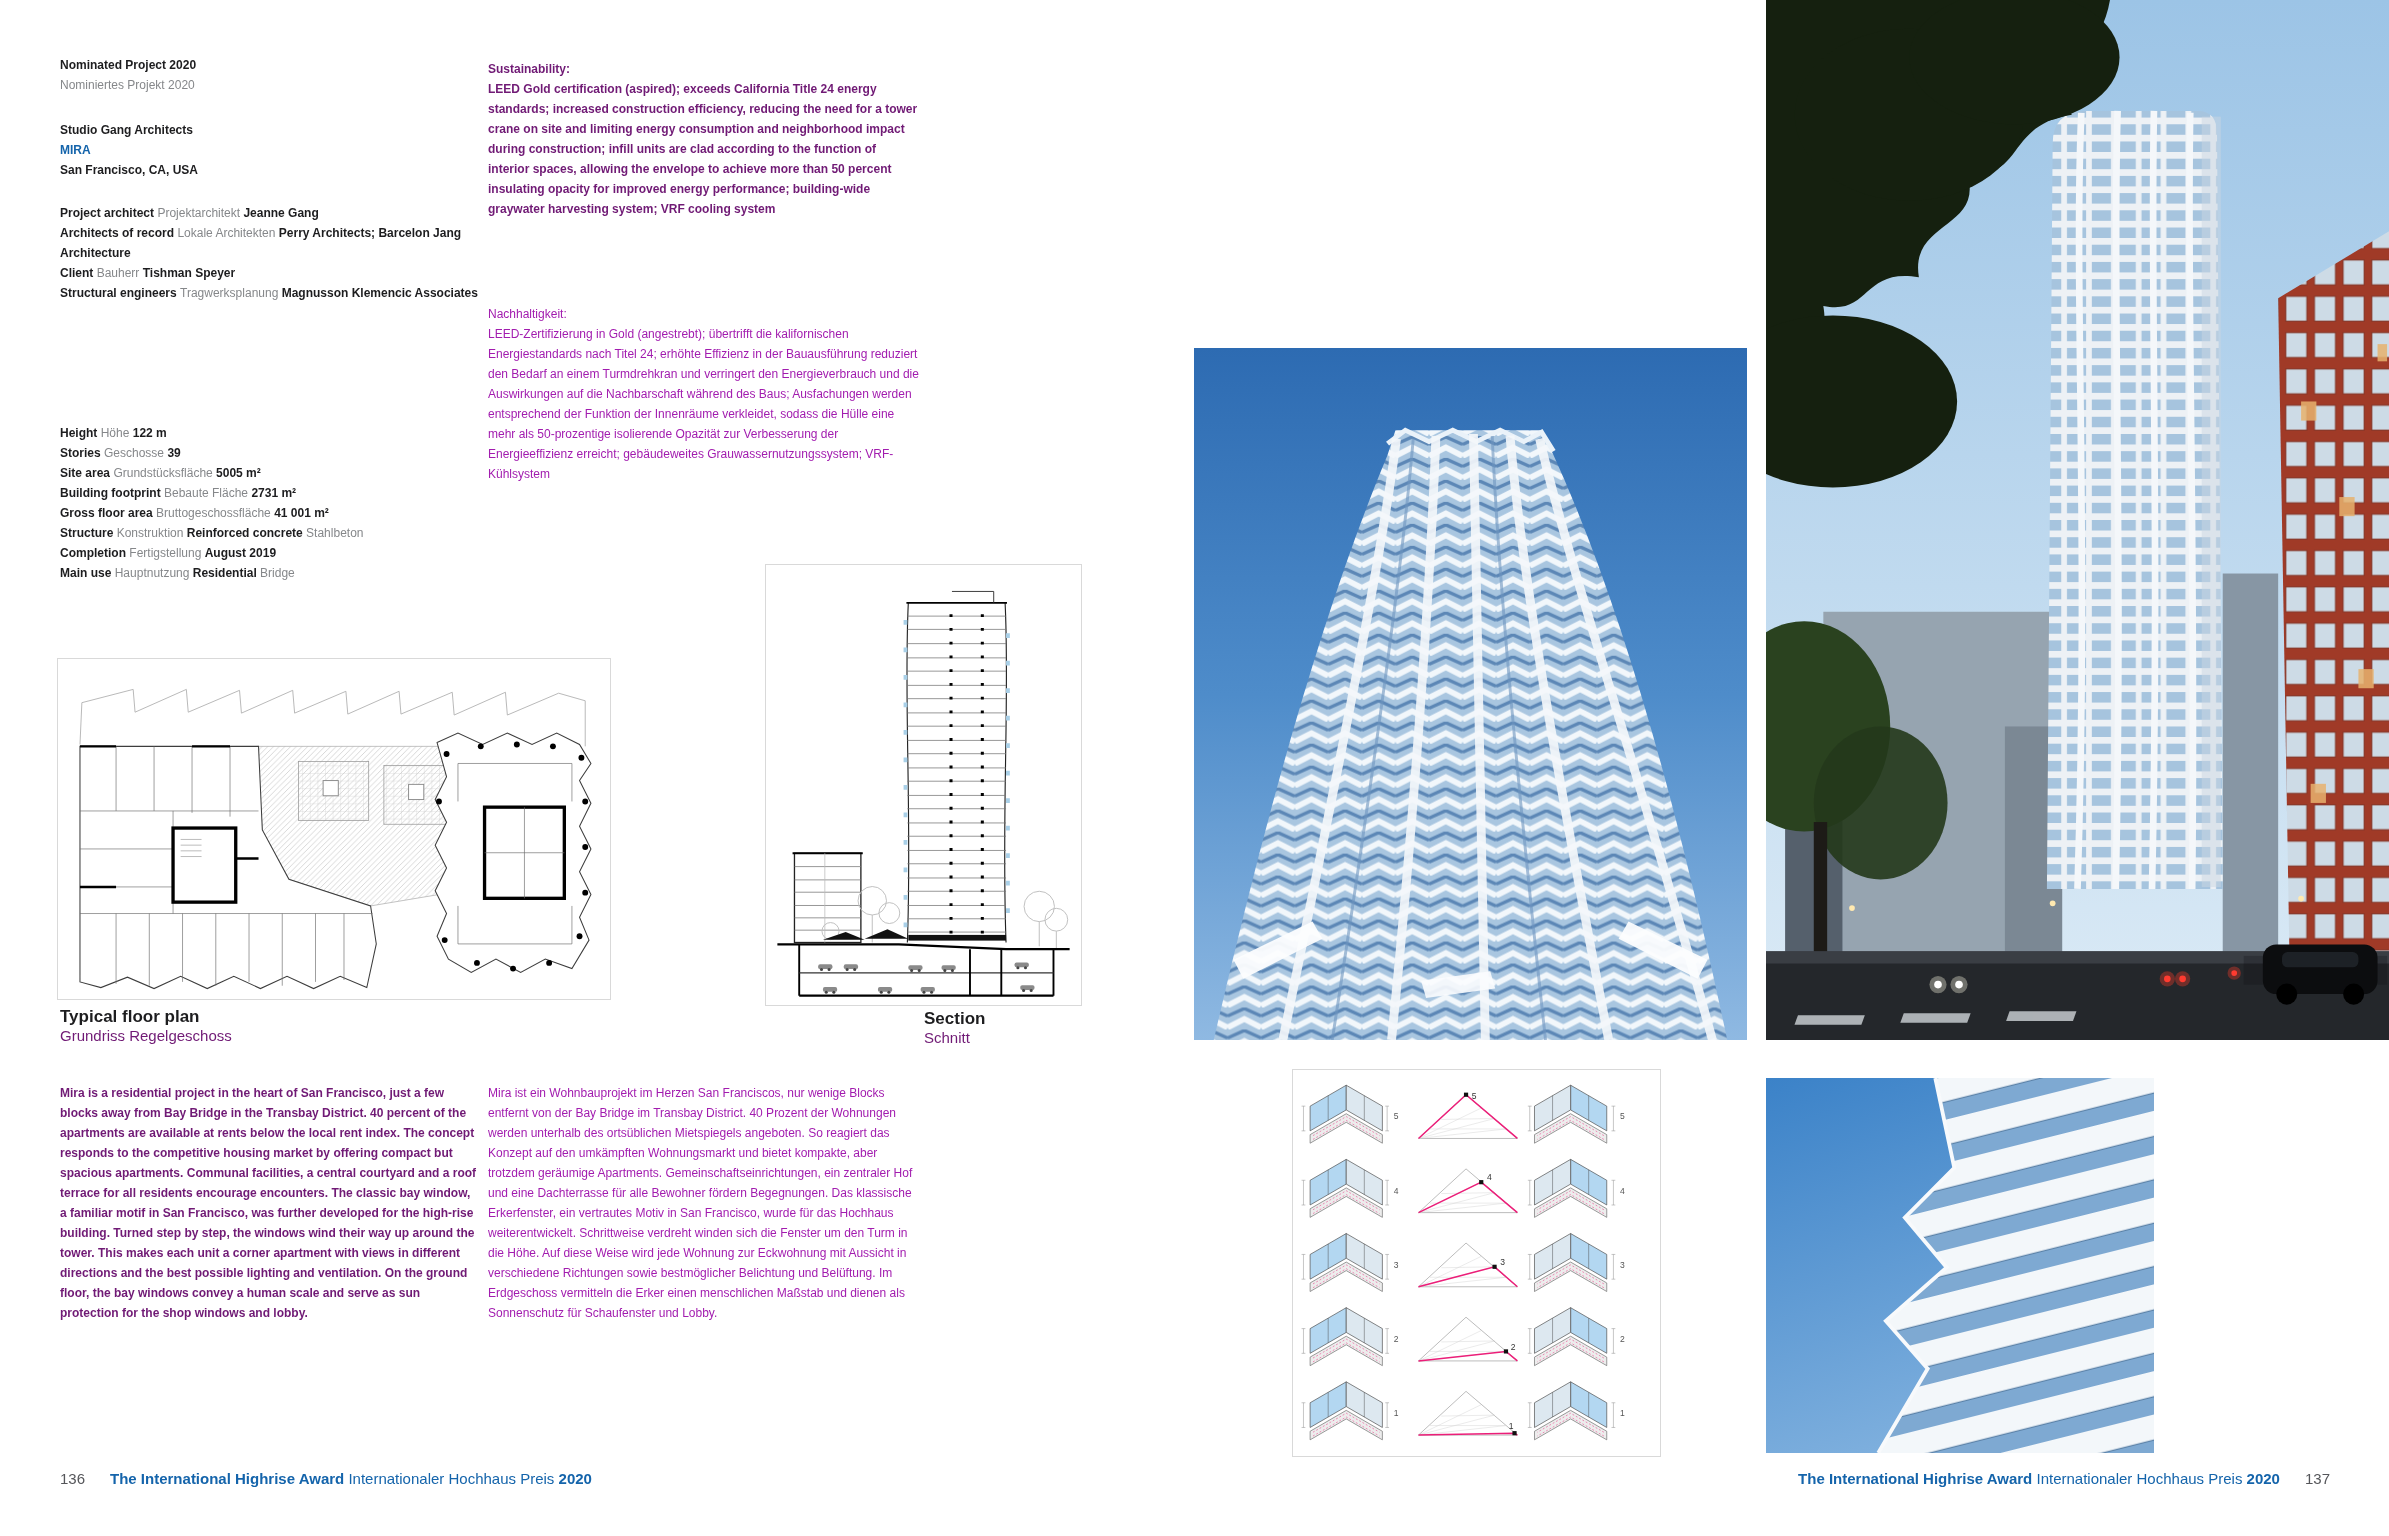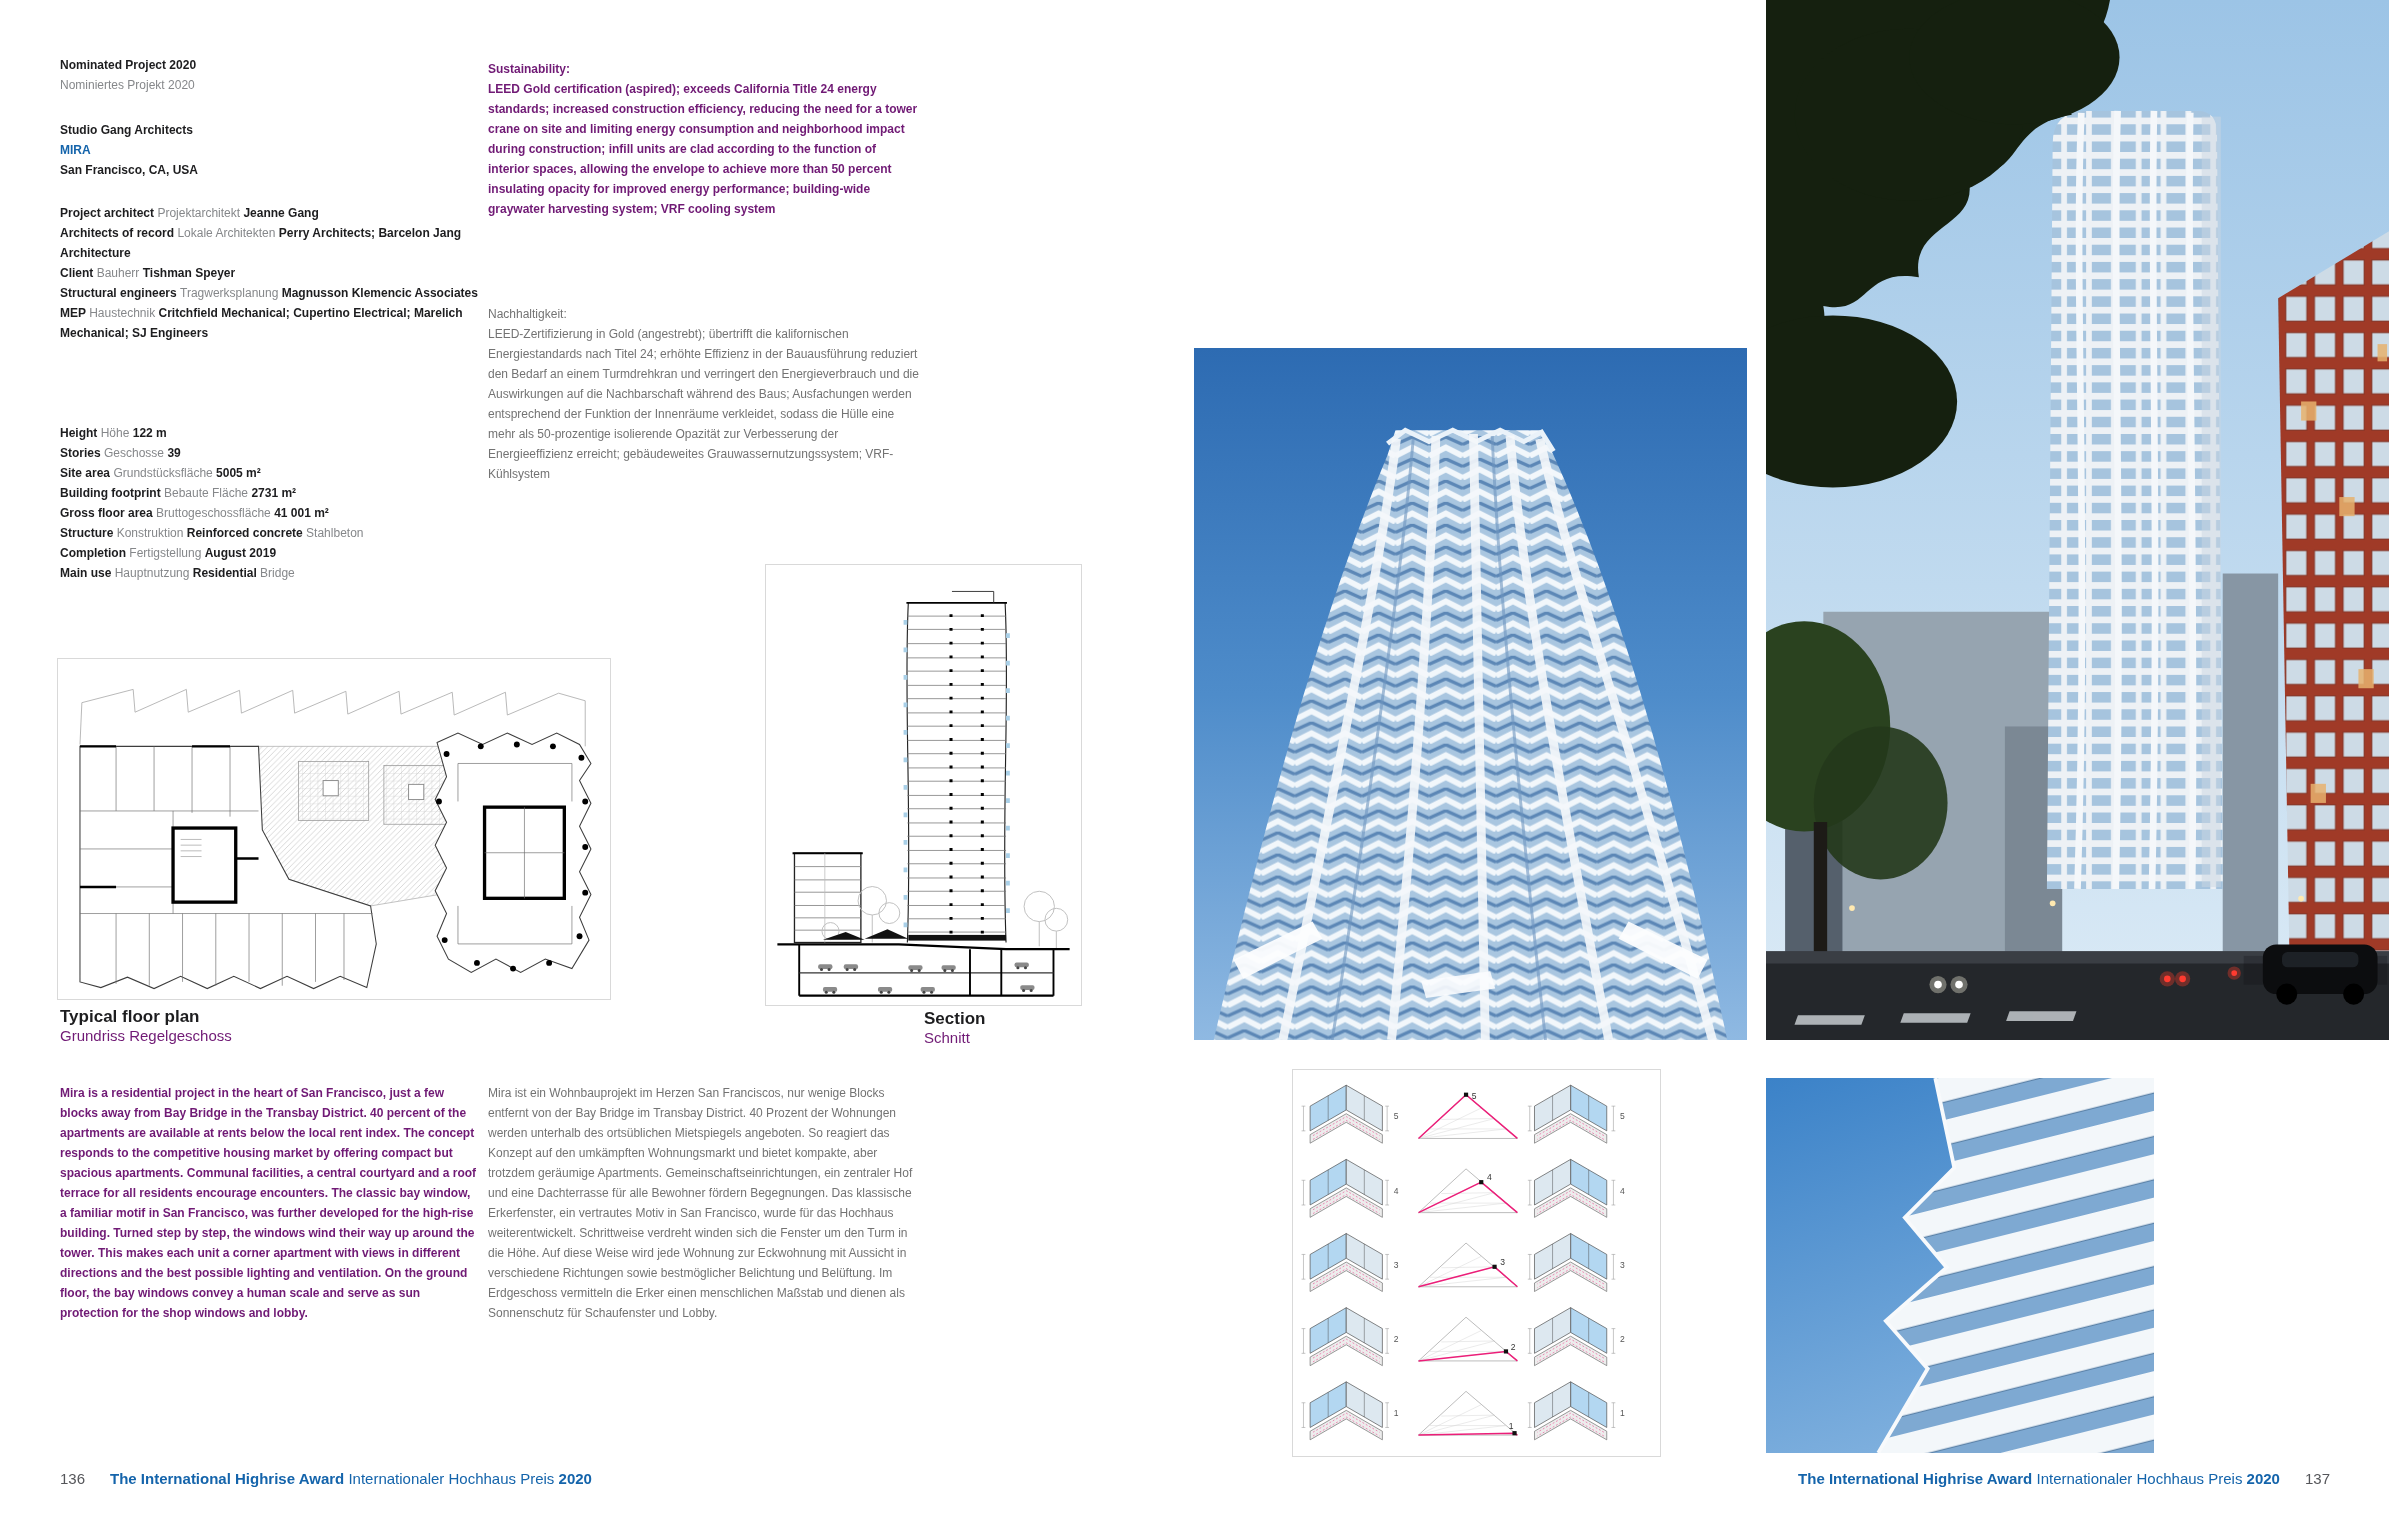--- a/index.html
+++ b/index.html
@@ -6,21 +6,21 @@
   .page{position:relative;width:2390px;height:1536px;background:#fff;
         font-family:"Liberation Sans",sans-serif;color:#1d1d1f;overflow:hidden}
   .abs{position:absolute}
   .txt{font-size:12px;line-height:20px}
   .seg-b{font-weight:700;color:#1d1d1f}
   .seg-g{font-weight:400;color:#85878a}
   .bold{font-weight:700;color:#1d1d1f}
   .gray{color:#85878a;font-weight:400}
   .blue{color:#1464ab;font-weight:700}
   .en{font-weight:700;color:#701a75}
-  .de{color:#737373}
+  .de{color:#a21caf}
   .cap-b{font-weight:700;font-size:17px;line-height:19px;color:#1d1d1f}
   .cap-g{color:#701a75;font-size:15px;line-height:19px}
   .fig{border:1px solid #d9d9d9;background:#fff;box-sizing:border-box}
   .footer{font-size:15px;line-height:21px;white-space:nowrap}
   .f-num{color:#55565a}
   .f-bold{color:#1464ab;font-weight:700}
   .f-reg{color:#1464ab;font-weight:400}
   svg{display:block}
 </style>
 </head>
@@ -37,21 +37,20 @@
     <div class="bold">Studio Gang Architects</div>
     <div class="blue">MIRA</div>
     <div class="bold">San Francisco, CA, USA</div>
   </div>
 
   <div class="abs txt" style="left:60px;top:203px;width:419px">
     <div><span class="seg-b">Project architect </span><span class="seg-g">Projektarchitekt </span><span class="seg-b">Jeanne Gang</span></div>
     <div><span class="seg-b">Architects of record </span><span class="seg-g">Lokale Architekten </span><span class="seg-b">Perry Architects; Barcelon Jang Architecture</span></div>
     <div><span class="seg-b">Client </span><span class="seg-g">Bauherr </span><span class="seg-b">Tishman Speyer</span></div>
     <div><span class="seg-b">Structural engineers </span><span class="seg-g">Tragwerksplanung </span><span class="seg-b">Magnusson Klemencic Associates</span></div>
-    <div><span class="seg-b">MEP </span><span class="seg-g">Haustechnik </span><span class="seg-b">Critchfield Mechanical; Cupertino Electrical; Marelich Mechanical; SJ Engineers</span></div>
   </div>
 
   <div class="abs txt" style="left:60px;top:423px;width:419px">
     <div><span class="seg-b">Height </span><span class="seg-g">Höhe </span><span class="seg-b">122 m</span></div>
     <div><span class="seg-b">Stories </span><span class="seg-g">Geschosse </span><span class="seg-b">39</span></div>
     <div><span class="seg-b">Site area </span><span class="seg-g">Grundstücksfläche </span><span class="seg-b">5005 m²</span></div>
     <div><span class="seg-b">Building footprint </span><span class="seg-g">Bebaute Fläche </span><span class="seg-b">2731 m²</span></div>
     <div><span class="seg-b">Gross floor area </span><span class="seg-g">Bruttogeschossfläche </span><span class="seg-b">41 001 m²</span></div>
     <div><span class="seg-b">Structure </span><span class="seg-g">Konstruktion </span><span class="seg-b">Reinforced concrete </span><span class="seg-g">Stahlbeton</span></div>
     <div><span class="seg-b">Completion </span><span class="seg-g">Fertigstellung </span><span class="seg-b">August 2019</span></div>

